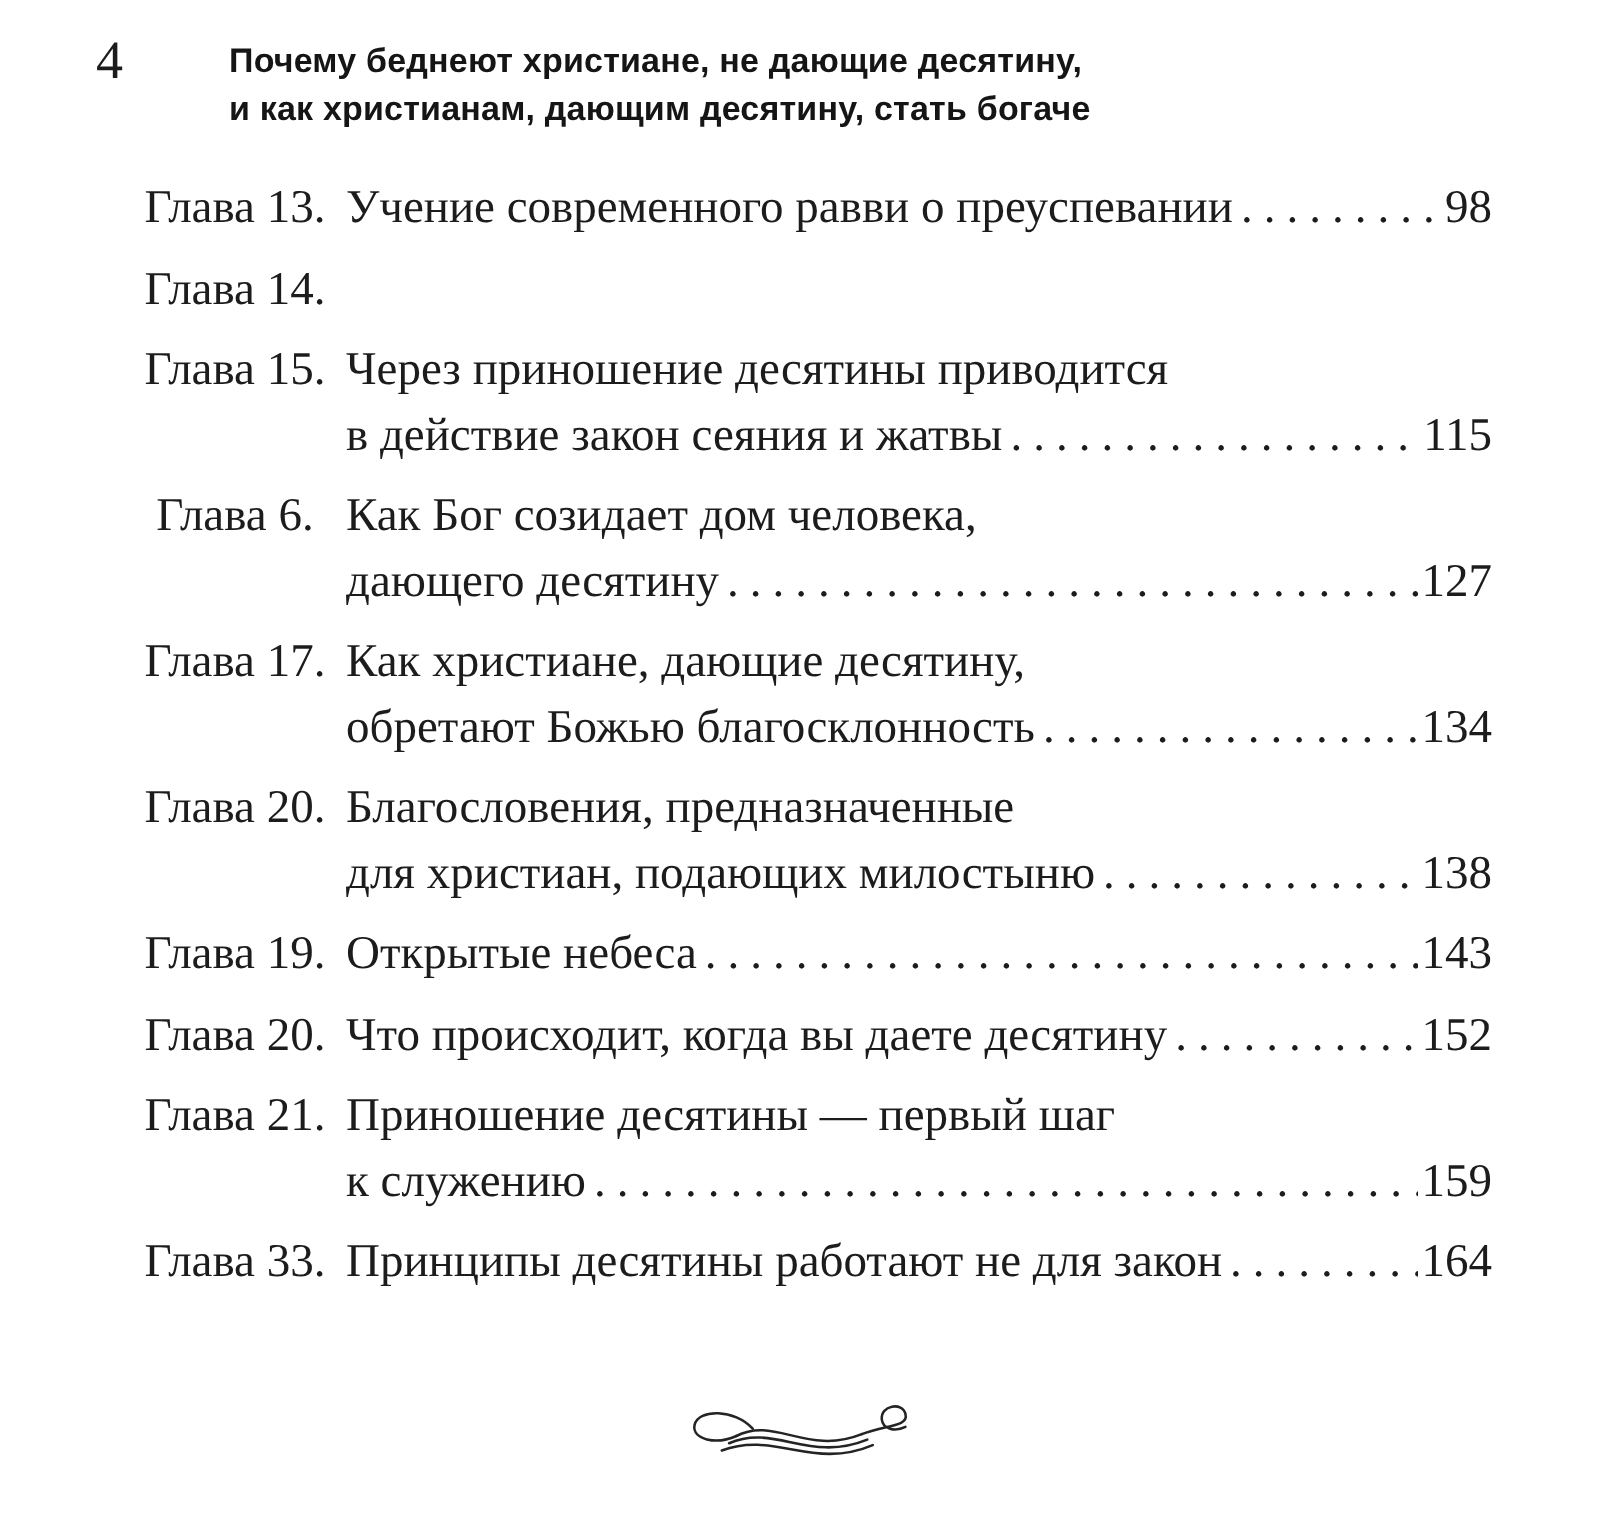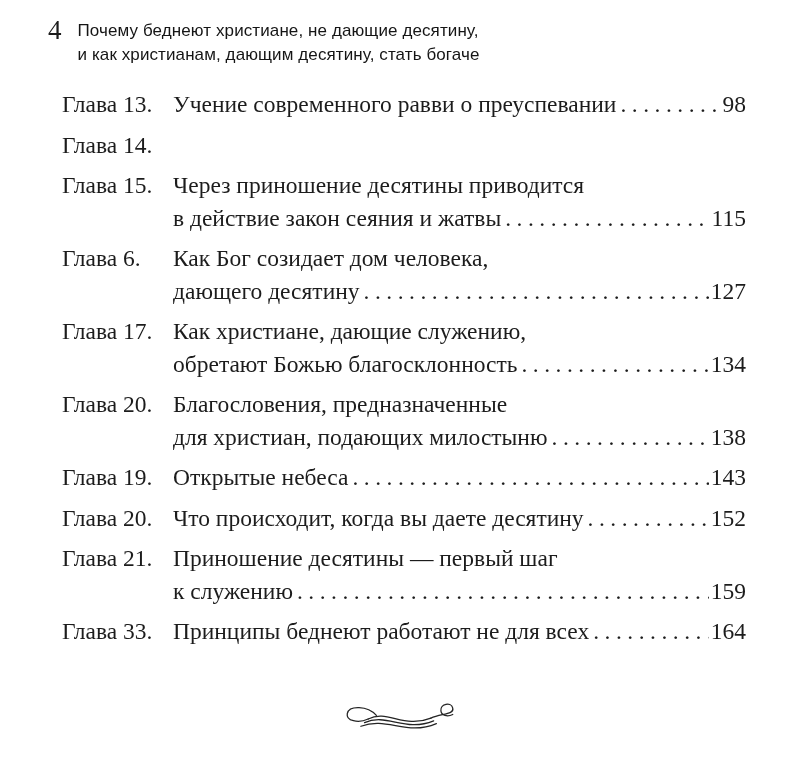--- a/index.html
+++ b/index.html
@@ -27,45 +27,47 @@
   }
   .page-number-folio {
     font-family: "Liberation Serif", "DejaVu Serif", serif;
     font-size: 27px;
     line-height: 30px;
     margin-right: 16px;
     color: #1c1c1c;
   }
   .running-title {
     font-family: "Liberation Sans", "DejaVu Sans", sans-serif;
-    font-weight: 400;
+    font-weight: 700;
     font-size: 17px;
     line-height: 23.5px;
     color: #151515;
     padding-top: 4px;
     letter-spacing: 0.1px;
+    margin-left: 37px;
   }
 
   
   .toc {
     position: absolute;
     top: 88px;
     left: 62px;
     right: 54px;
     font-size: 23.5px;
     line-height: 32.5px;
   }
   .entry {
     display: flex;
     margin-bottom: 8px;
   }
   .chapter-label {
     width: 111px;
     flex-shrink: 0;
     white-space: nowrap;
+    text-align: center;
   }
   .entry-body {
     flex: 1;
     min-width: 0;
   }
   .entry-line {
     display: flex;
     align-items: baseline;
   }
   .line-text {
@@ -147,21 +149,21 @@
           <span class="leader"></span>
           <span class="page-num">127</span>
         </div>
       </div>
   </div>
 
   <div class="entry">
     <div class="chapter-label">Глава 17.</div>
     <div class="entry-body">
         <div class="entry-line">
-          <span class="line-text">Как христиане, дающие служению,</span>
+          <span class="line-text">Как христиане, дающие десятину,</span>
         </div>
         <div class="entry-line">
           <span class="line-text">обретают Божью благосклонность</span>
           <span class="leader"></span>
           <span class="page-num">134</span>
         </div>
       </div>
   </div>
 
   <div class="entry">
@@ -211,21 +213,21 @@
           <span class="leader"></span>
           <span class="page-num">159</span>
         </div>
       </div>
   </div>
 
   <div class="entry">
     <div class="chapter-label">Глава 33.</div>
     <div class="entry-body">
         <div class="entry-line">
-          <span class="line-text">Принципы беднеют работают не для всех</span>
+          <span class="line-text">Принципы десятины работают не для закон</span>
           <span class="leader"></span>
           <span class="page-num">164</span>
         </div>
       </div>
   </div>
 </div>
 
 <div class="ornament">
   <svg width="120" height="44" viewBox="0 0 132 46" fill="none" xmlns="http://www.w3.org/2000/svg">
     <g stroke="#242424" stroke-width="1.4" fill="none" stroke-linecap="round">

